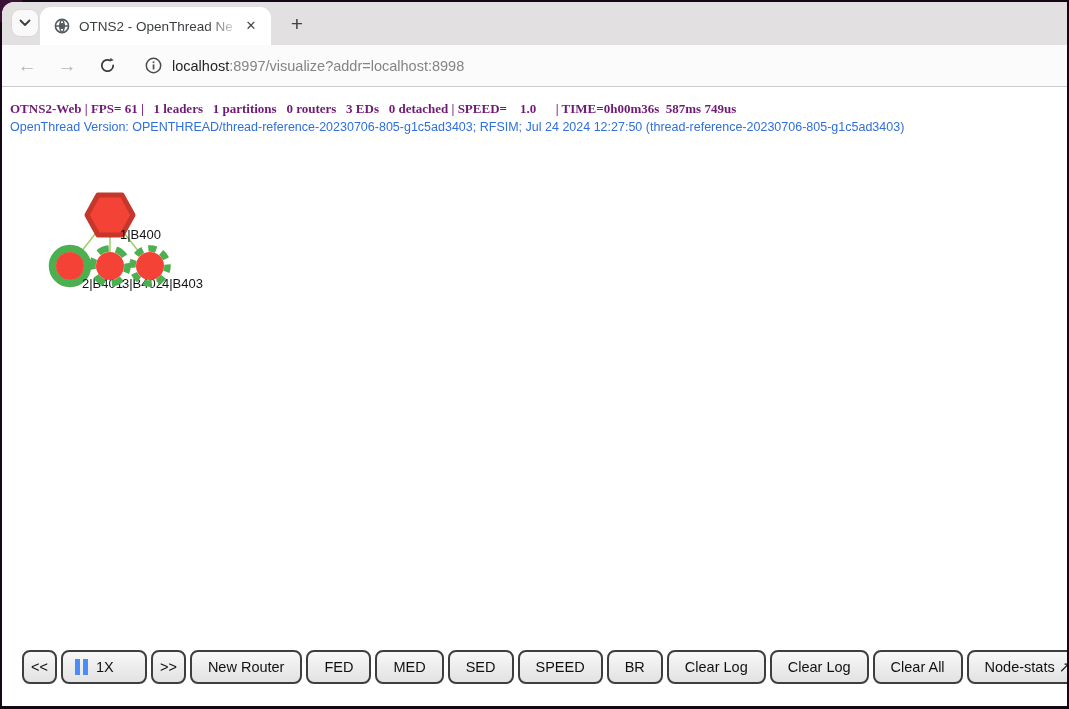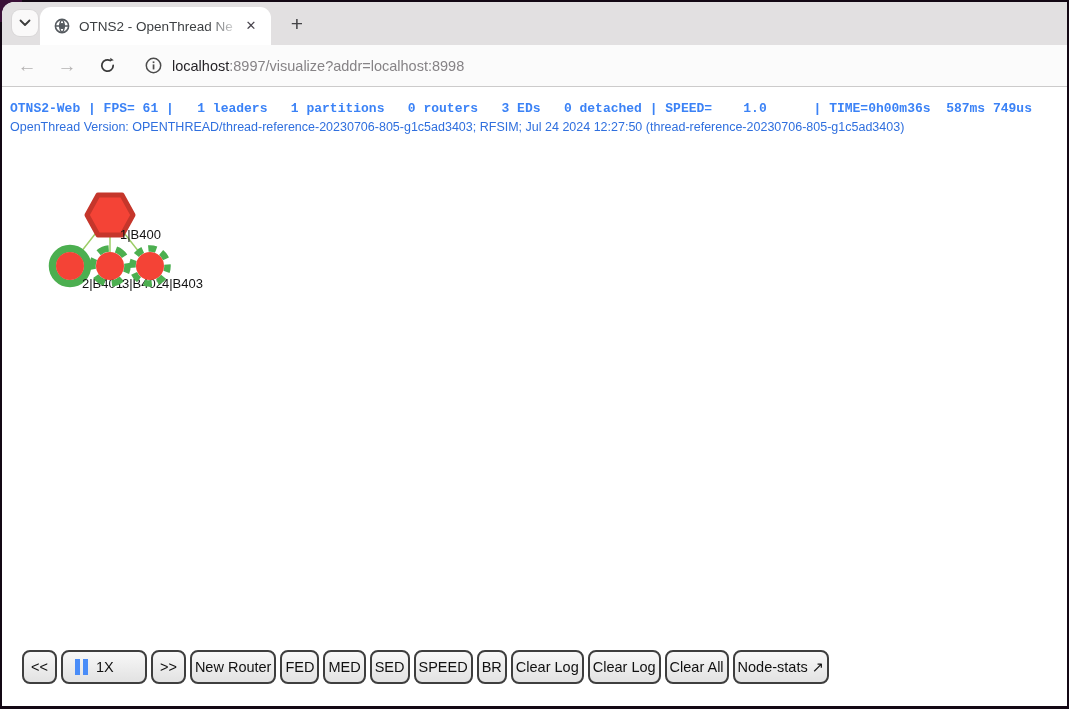--- a/index.html
+++ b/index.html
@@ -28,30 +28,30 @@
   .addressbar{height:42px;background:#fbfbfb;border-bottom:1px solid #cccbcb;display:flex;align-items:center;}
   .nav-btn{border:none;background:none;padding:0;margin:0 7px;width:26px;height:26px;
        display:flex;align-items:center;justify-content:center;}
   .nav-btn:first-child{margin-left:12px;}
   .nav-arrow{font-size:19px;color:#b4b2b2;line-height:1;}
   .urlbox{display:flex;align-items:flex-end;margin-left:18px;}
   .url-text{font-size:14.5px;margin-left:10px;color:#868386;}
   .url-host{color:#252327;}
   
   .page{position:relative;height:618px;background:#fff;overflow:hidden;}
-  .status-line{position:absolute;left:8px;top:14px;font-family:Liberation Mono, monospace;
-       font-weight:bold;font-size:13px;color:#3b82f6;white-space:pre;letter-spacing:0;}
+  .status-line{position:absolute;left:8px;top:14px;font-family:Liberation Serif, serif;
+       font-weight:bold;font-size:13px;color:#701a75;white-space:pre;letter-spacing:0;}
   .version-line{position:absolute;left:8px;top:33px;font-size:12.5px;color:#2f6fde;white-space:pre;}
   .net{position:absolute;left:0;top:0;}
   .net text{font-family:"Liberation Sans",sans-serif;font-size:13px;fill:#141414;}
   
   .toolbar{position:absolute;left:20px;bottom:21px;display:flex;gap:4px;}
   .tb{height:34px;border:2px solid #3e3e3e;border-radius:8px;background:linear-gradient(#f8f8f8,#e2e2e2);
       font-family:"Liberation Sans",sans-serif;font-size:14.5px;color:#111;display:flex;align-items:center;
-      padding:0 3px;white-space:nowrap;}
+      padding:0 16px;white-space:nowrap;}
   .tb-small{padding:0 7px;}
   .tb-speed{width:86px;justify-content:flex-start;padding:0 11px 0 12px;}
   .pause-bars{display:inline-flex;margin-right:5px;}
   .pause-bars i{display:inline-block;width:5px;height:16px;background:#4a8df8;margin-right:3px;}
 </style>
 </head>
 <body>
 
 <div class="frame">
   <div class="desktop-corner"></div>

